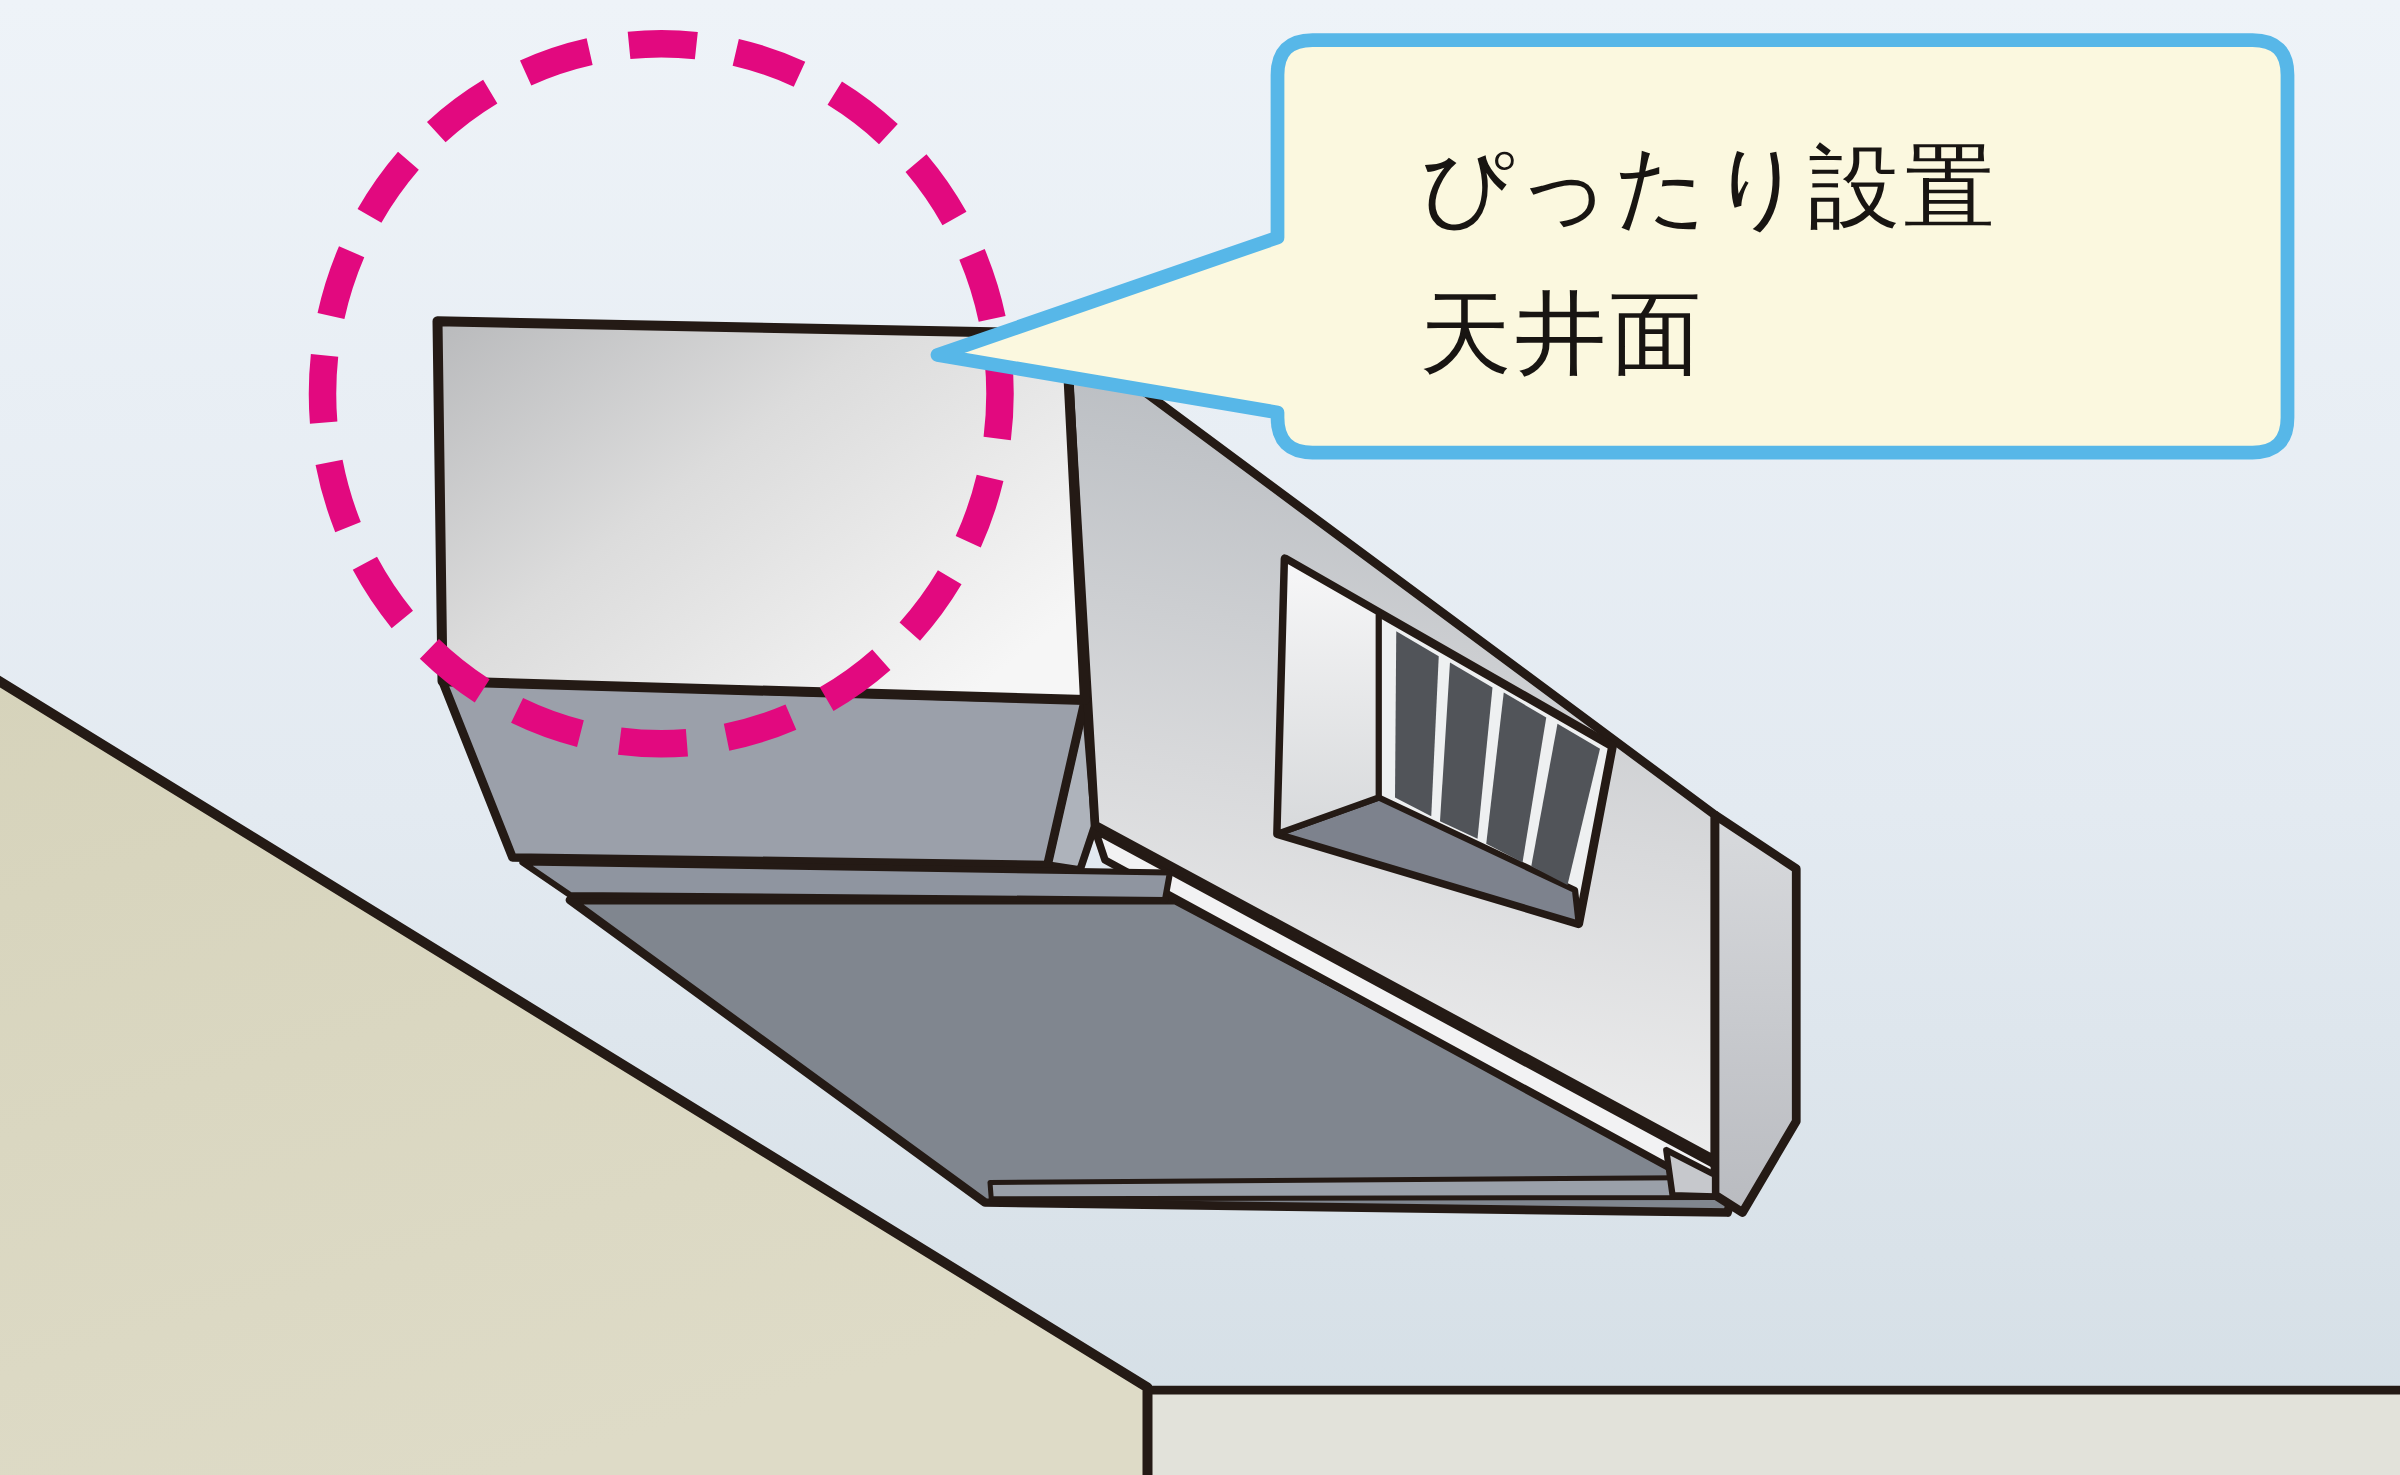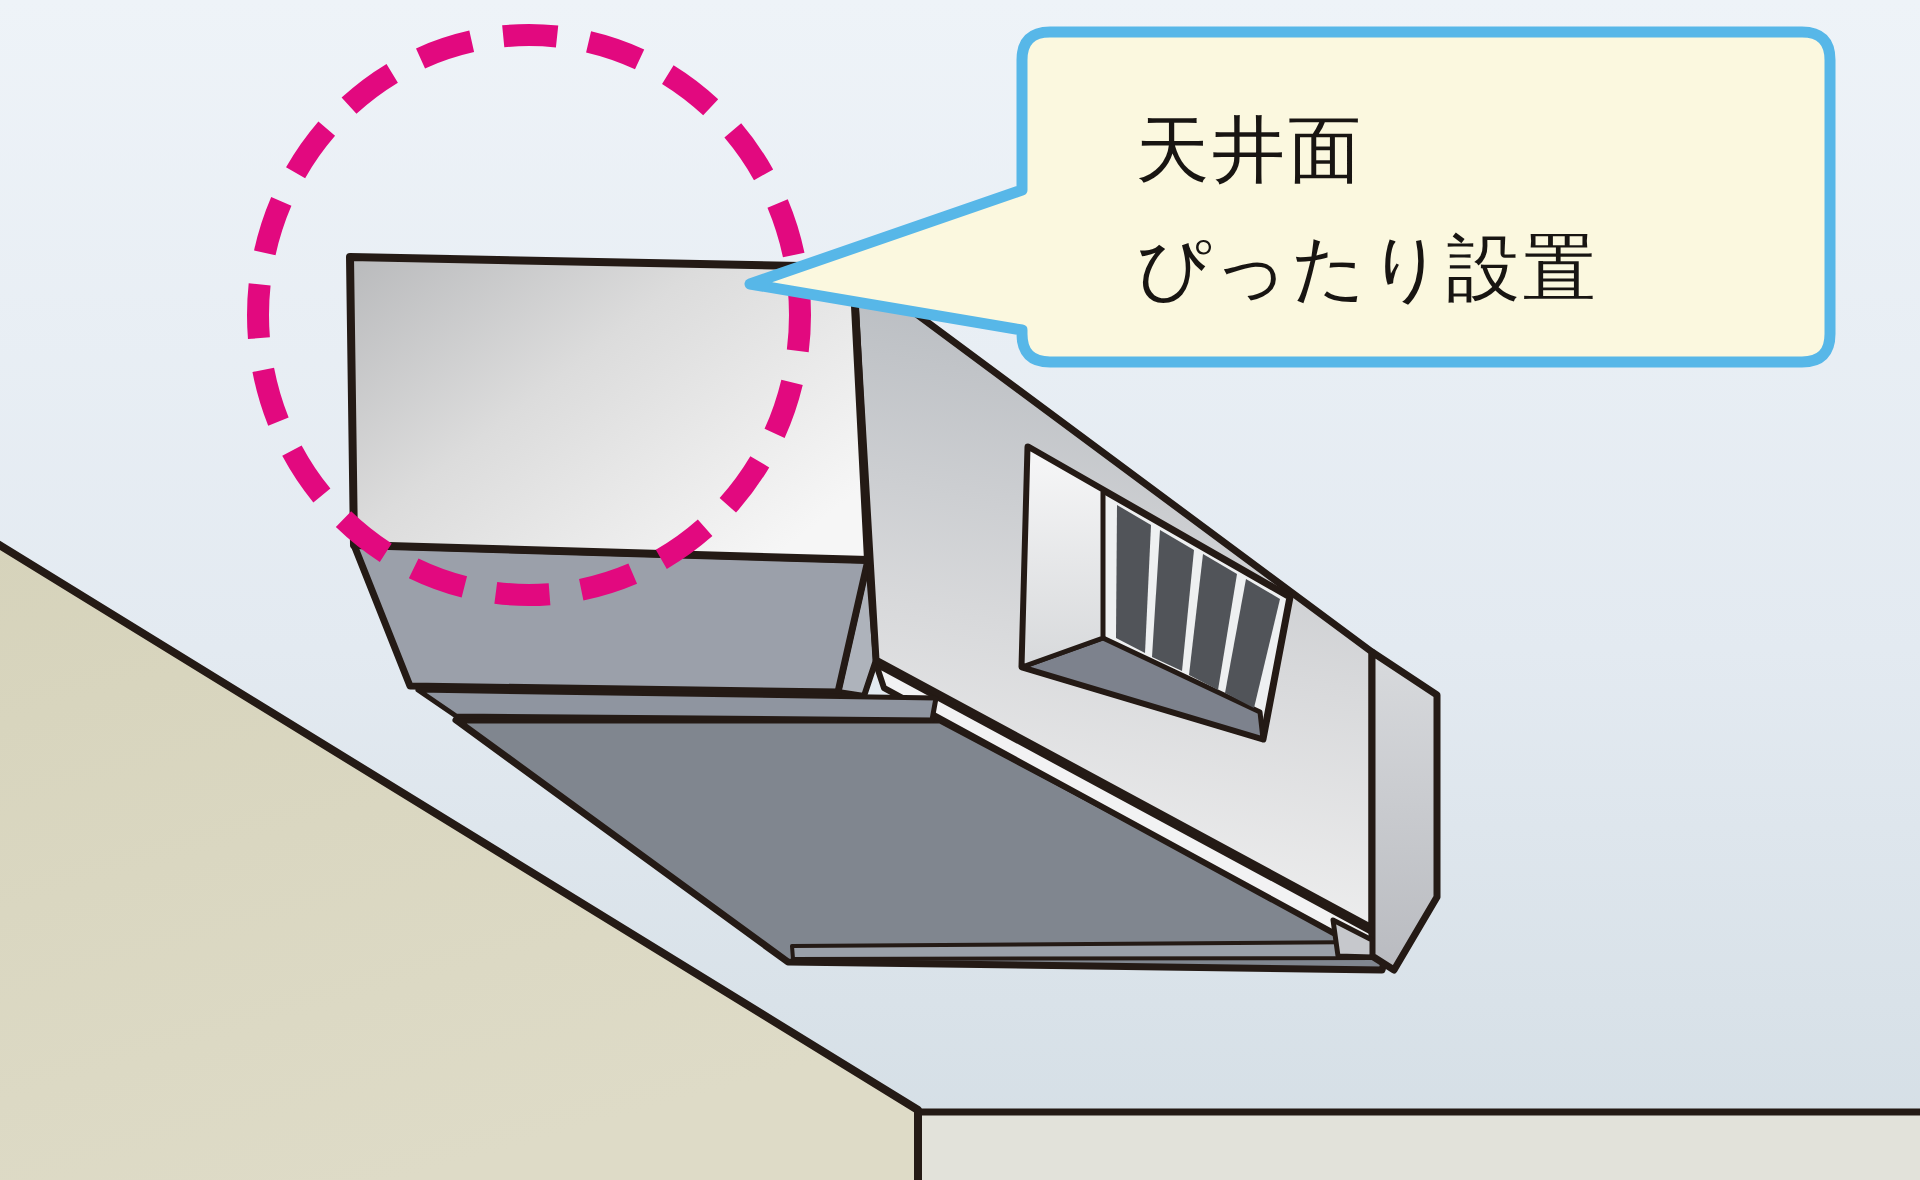--- a/index.html
+++ b/index.html
@@ -124,16 +124,16 @@
              Q 1830 32 1830 60
              L 1830 334
              Q 1830 362 1802 362
              L 1050 362
              Q 1022 362 1022 334
              L 1022 330
              Z" fill="#fbf8df" stroke="#57b7e8" stroke-width="11" stroke-linejoin="round"></path>
   </svg>
 
   <div class="callout-text">
+    <span>ぴったり設置</span>
     <span>天井面</span>
-    <span>ぴったり設置</span>
   </div>
 </div>
 
 </body></html>

